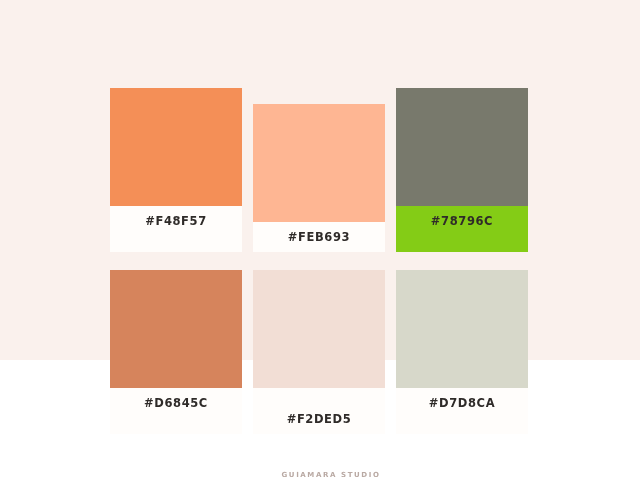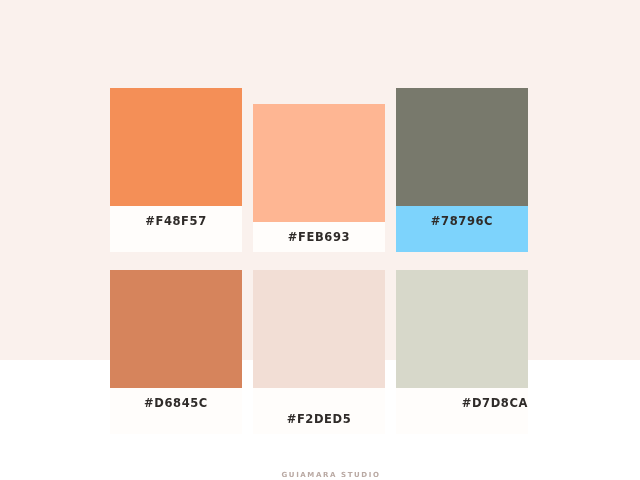--- a/index.html
+++ b/index.html
@@ -81,37 +81,37 @@
     <div class="swatch-card" style="background: rgb(255, 253, 251);">
       <div class="swatch-color" style="background: rgb(244, 143, 87);"></div>
       <div class="swatch-label" style="color: rgb(47, 43, 41);">#F48F57</div>
     </div>
 
     <div class="swatch-card" style="background: rgb(255, 253, 251); margin-top: 16px;">
       <div class="swatch-color" style="background: rgb(254, 182, 147);"></div>
       <div class="swatch-label" style="color: rgb(47, 43, 41);">#FEB693</div>
     </div>
 
-    <div class="swatch-card" style="background: #7dd3fc;">
+    <div class="swatch-card" style="background: #84cc16;">
       <div class="swatch-color" style="background: rgb(120, 121, 108);"></div>
       <div class="swatch-label" style="color: rgb(47, 43, 41);">#78796C</div>
     </div>
 
     <div class="swatch-card" style="background: rgb(255, 253, 251);">
       <div class="swatch-color" style="background: rgb(214, 132, 92);"></div>
       <div class="swatch-label" style="color: rgb(47, 43, 41); border-radius: 10px;">#D6845C</div>
     </div>
 
     <div class="swatch-card" style="background: rgb(255, 253, 251);">
       <div class="swatch-color" style="background: rgb(242, 222, 213);"></div>
       <div class="swatch-label" style="color: rgb(47, 43, 41); margin-top: 16px;">#F2DED5</div>
     </div>
 
     <div class="swatch-card" style="background: rgb(255, 253, 251);">
       <div class="swatch-color" style="background: rgb(215, 216, 202);"></div>
-      <div class="swatch-label" style="color: rgb(47, 43, 41); text-align: right;">#D7D8CA</div>
+      <div class="swatch-label" style="color: rgb(47, 43, 41);">#D7D8CA</div>
     </div>
 
   </div>
 
   <div id="studio-credit" style="color: rgb(185, 169, 163);">GUIAMARA STUDIO</div>
 
 </div>
 
 </body></html>

